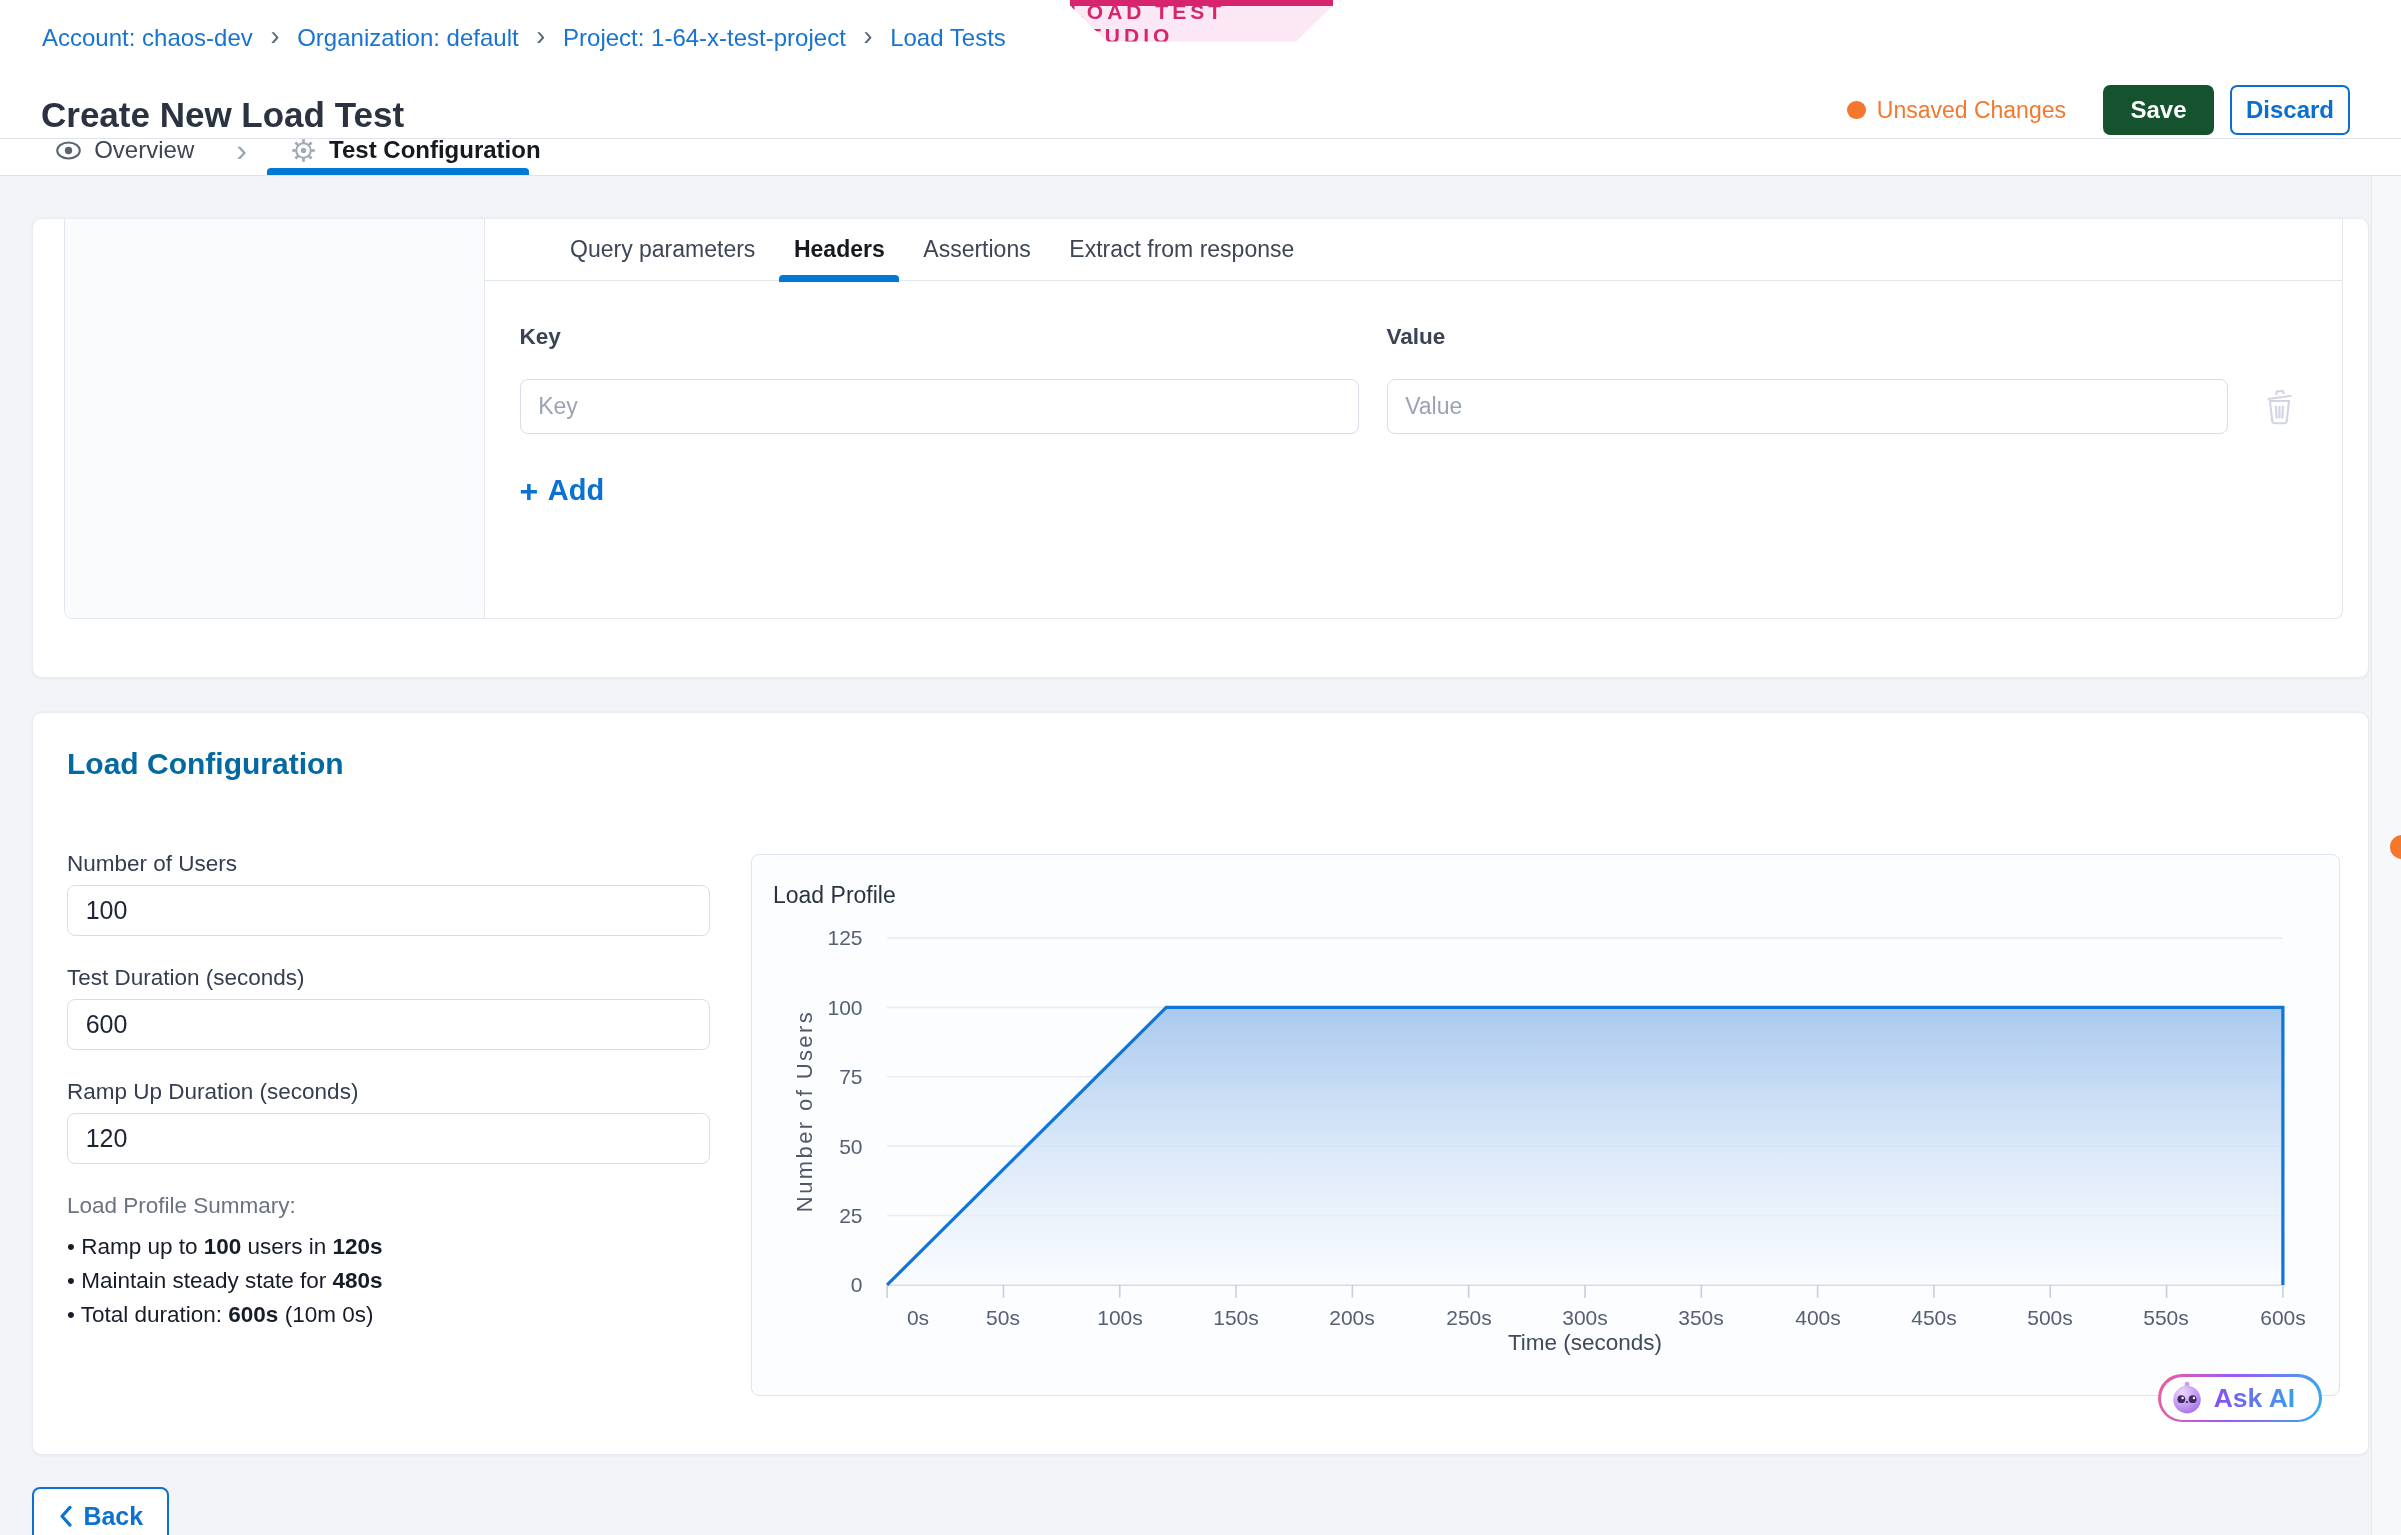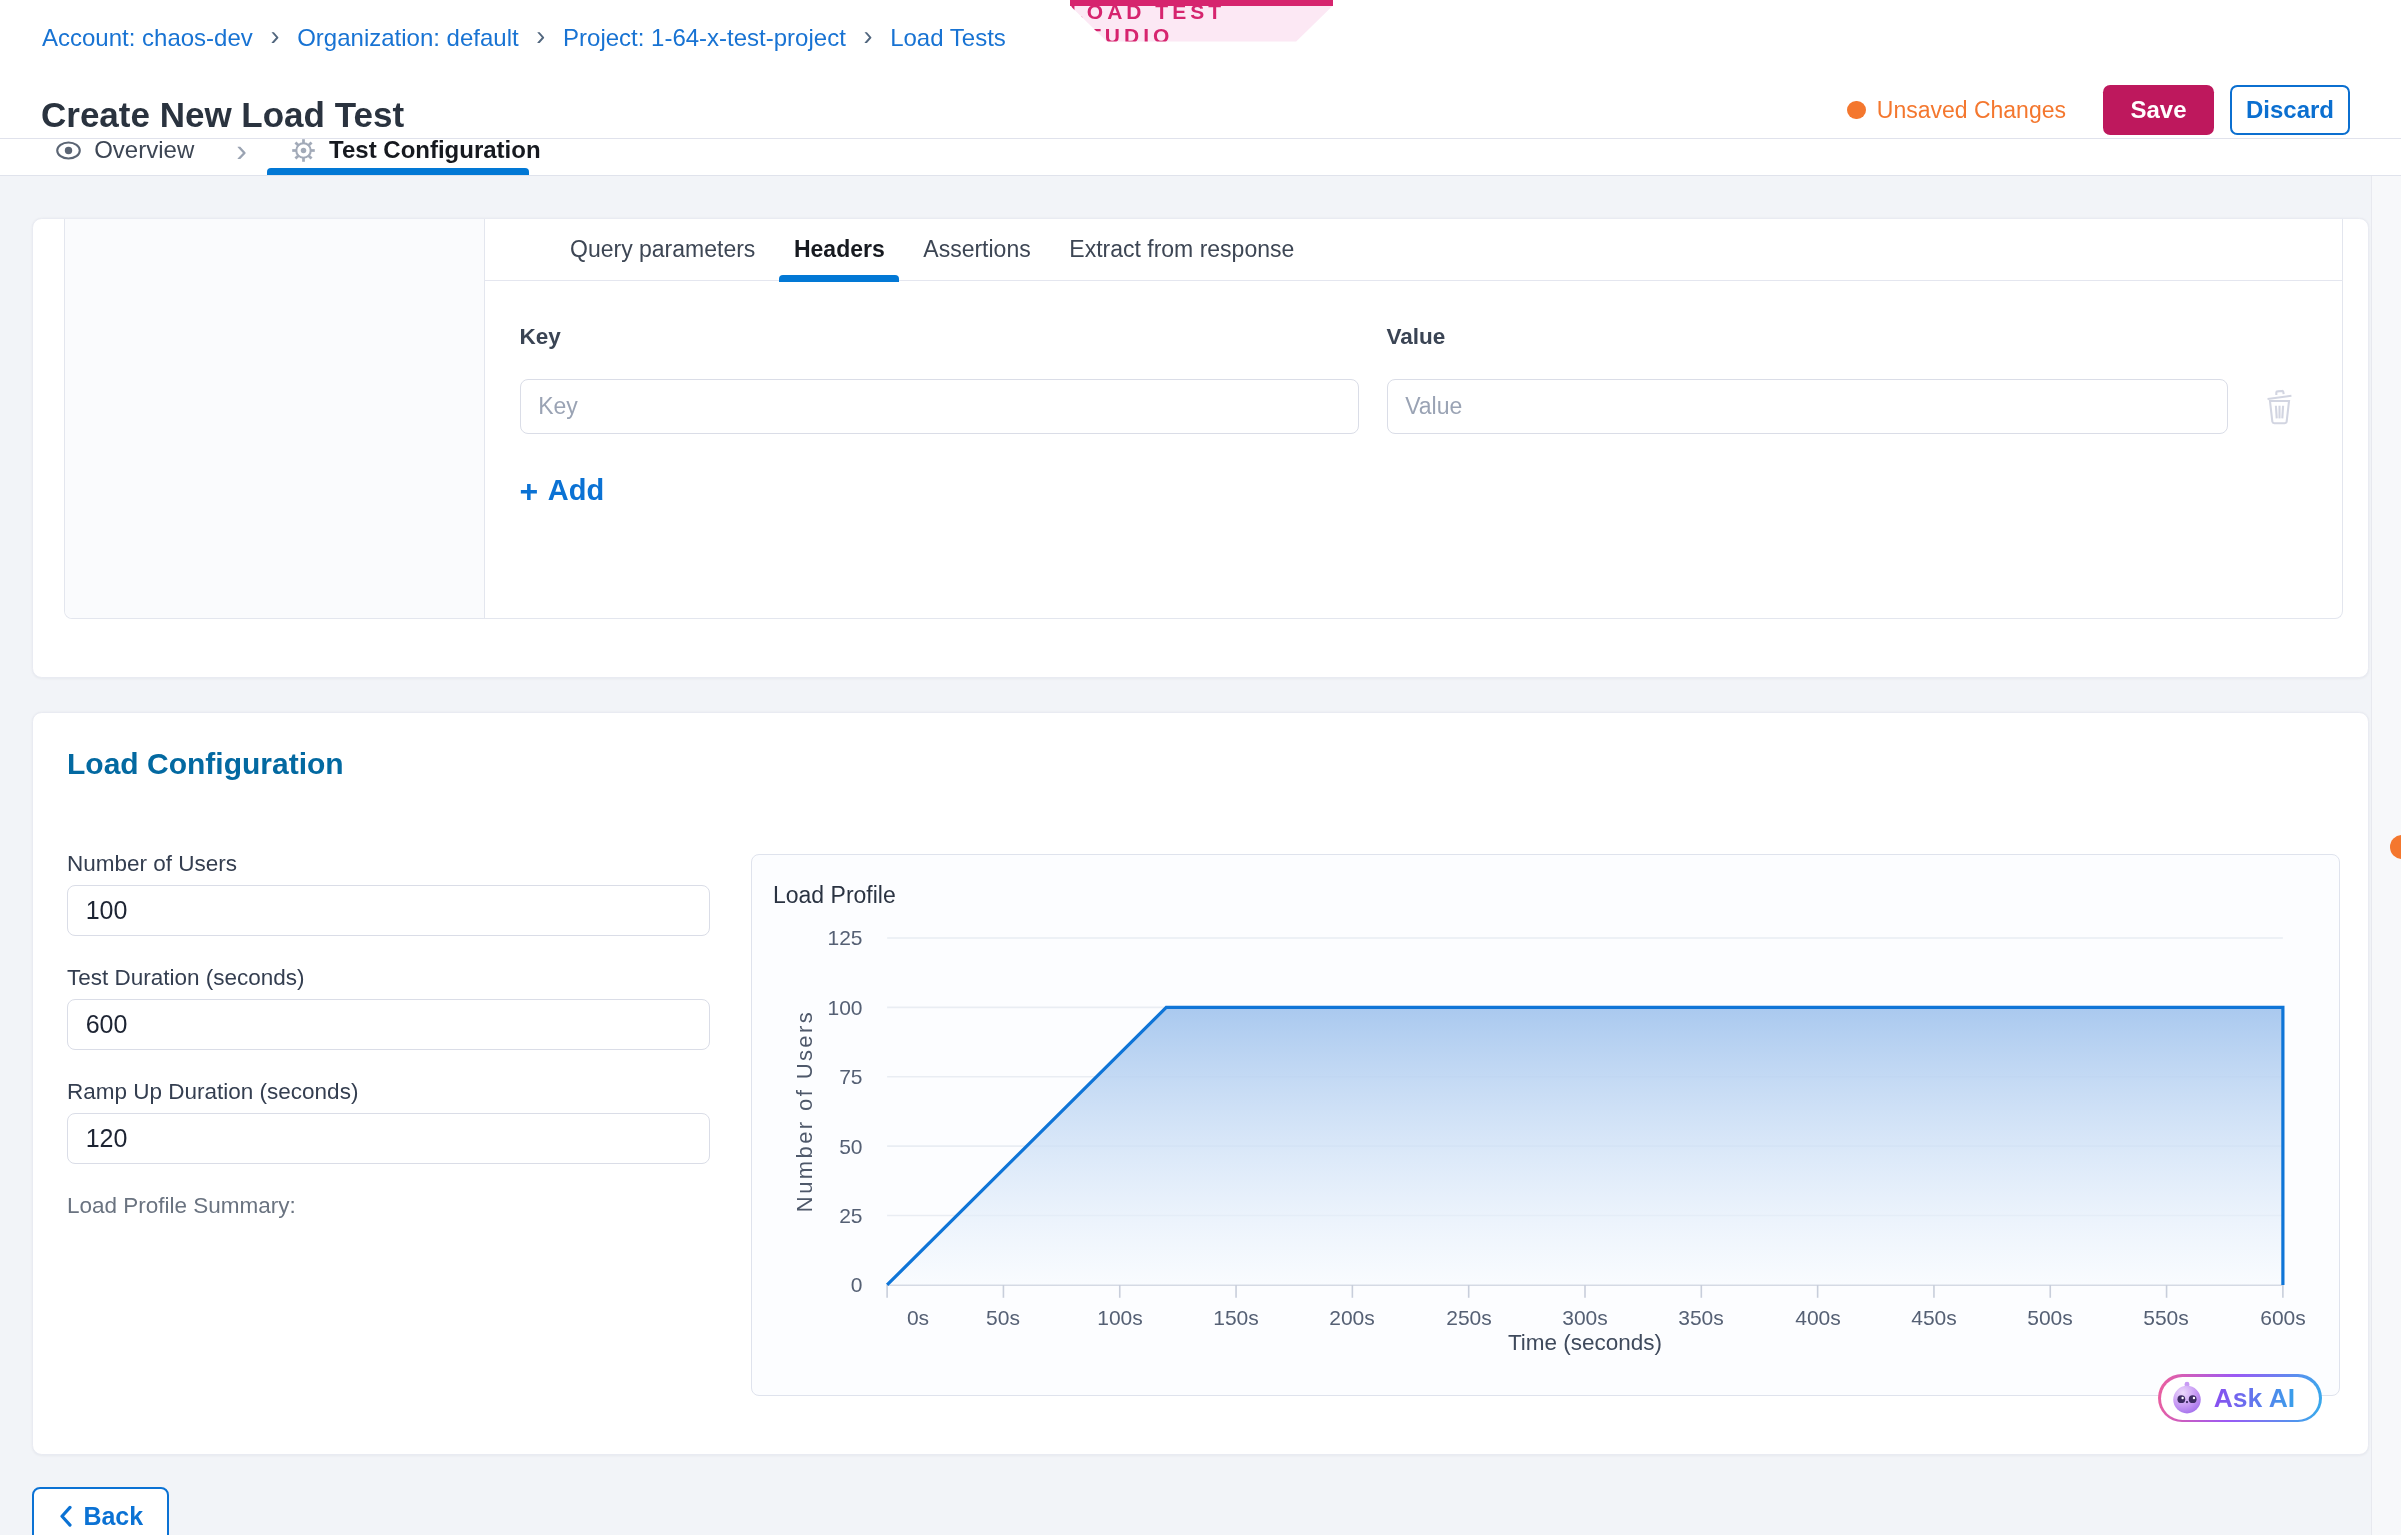--- a/index.html
+++ b/index.html
@@ -15,21 +15,21 @@
   .studio-badge { position:absolute; left:1070px; top:0; width:263px; }
   .studio-badge .bar { height:5.6px; background:#d6246e; }
   .studio-badge .ribbon { height:36px; background:#fce8f4; clip-path:polygon(0 0,100% 0,86% 100%,14% 100%);
        display:flex; align-items:center; justify-content:center; }
   .studio-badge .ribbon span { color:#d6246e; font-size:21px; font-weight:700; letter-spacing:4px; }
   .page-title { position:absolute; left:41px; top:95px; font-size:35px; font-weight:700; color:#2a333f; }
   .header-actions { position:absolute; right:51px; top:85px; display:flex; align-items:center; gap:16px; }
   .unsaved { display:flex; align-items:center; gap:11.2px; margin-right:21px; }
   .unsaved .dot { width:18.5px; height:18.5px; border-radius:50%; background:#f4772e; }
   .unsaved .txt { color:#f4772e; font-size:23px; }
-  .btn-save { width:111px; height:50px; border:none; border-radius:7.2px; background:#be185d; color:#ffffff; font-size:24px; font-weight:700; font-family:inherit; cursor:pointer; }
+  .btn-save { width:111px; height:50px; border:none; border-radius:7.2px; background:#14532d; color:#ffffff; font-size:24px; font-weight:700; font-family:inherit; cursor:pointer; }
   .btn-discard { width:120px; height:50px; background:#ffffff; border:2px solid #0b6fd0; border-radius:7.2px; color:#0b6fd0; font-size:24px; font-weight:700; font-family:inherit; cursor:pointer; }
 
   
   .steps-bar { position:absolute; top:139px; left:0; width:2401px; height:37px; background:#ffffff; border-bottom:1.6px solid #e0e3ec; overflow:hidden; z-index:4;padding-left:12px; }
   .steps-inner { position:absolute; top:-11.2px; left:54px; height:45px; display:flex; align-items:center; }
   .step { display:flex; align-items:center; gap:11.2px; cursor:pointer; }
   .step-label { font-size:24px; color:#3d4654; font-weight:500; white-space:nowrap; }
   .step.active .step-label { color:#16191f; font-weight:700; }
   .step-chevron { color:#9aa3b2; font-size:32px; margin:0 42px; }
   .active-step-indicator { position:absolute; left:267px; bottom:0; width:262px; height:7.2px; background:#0278d5; border-radius:4px 4px 0 0; }
@@ -214,20 +214,25 @@
       </div>
       <div class="lc-group">
         <div class="lc-label">Test Duration (seconds)</div>
         <input class="lc-input" type="text" value="600" style="">
       </div>
       <div class="lc-group">
         <div class="lc-label">Ramp Up Duration (seconds)</div>
         <input class="lc-input" type="text" value="120" style="">
       </div>
       <div class="summary-title">Load Profile Summary:</div>
+      <ul class="summary-list">
+          <li>• <span>Ramp up to </span><b>100</b><span> users in </span><b>120s</b></li>
+          <li>• <span>Maintain steady state for </span><b>480s</b></li>
+          <li>• <span>Total duration: </span><b>600s</b><span> (10m 0s)</span></li>
+        </ul>
     </div>
 
     <div class="load-profile-panel">
       <div class="chart-title">Load Profile</div>
       <div class="chart-ylabel">Number of Users</div>
       <div class="chart-xlabel">Time (seconds)</div>
       <svg class="chart-svg" width="1396" height="363" viewBox="0 0 1738 452">
           <defs>
             <linearGradient id="areaGrad" x1="0" y1="0" x2="0" y2="1">
               <stop offset="0%" stop-color="#a5c6ee" stop-opacity="0.95"></stop>

